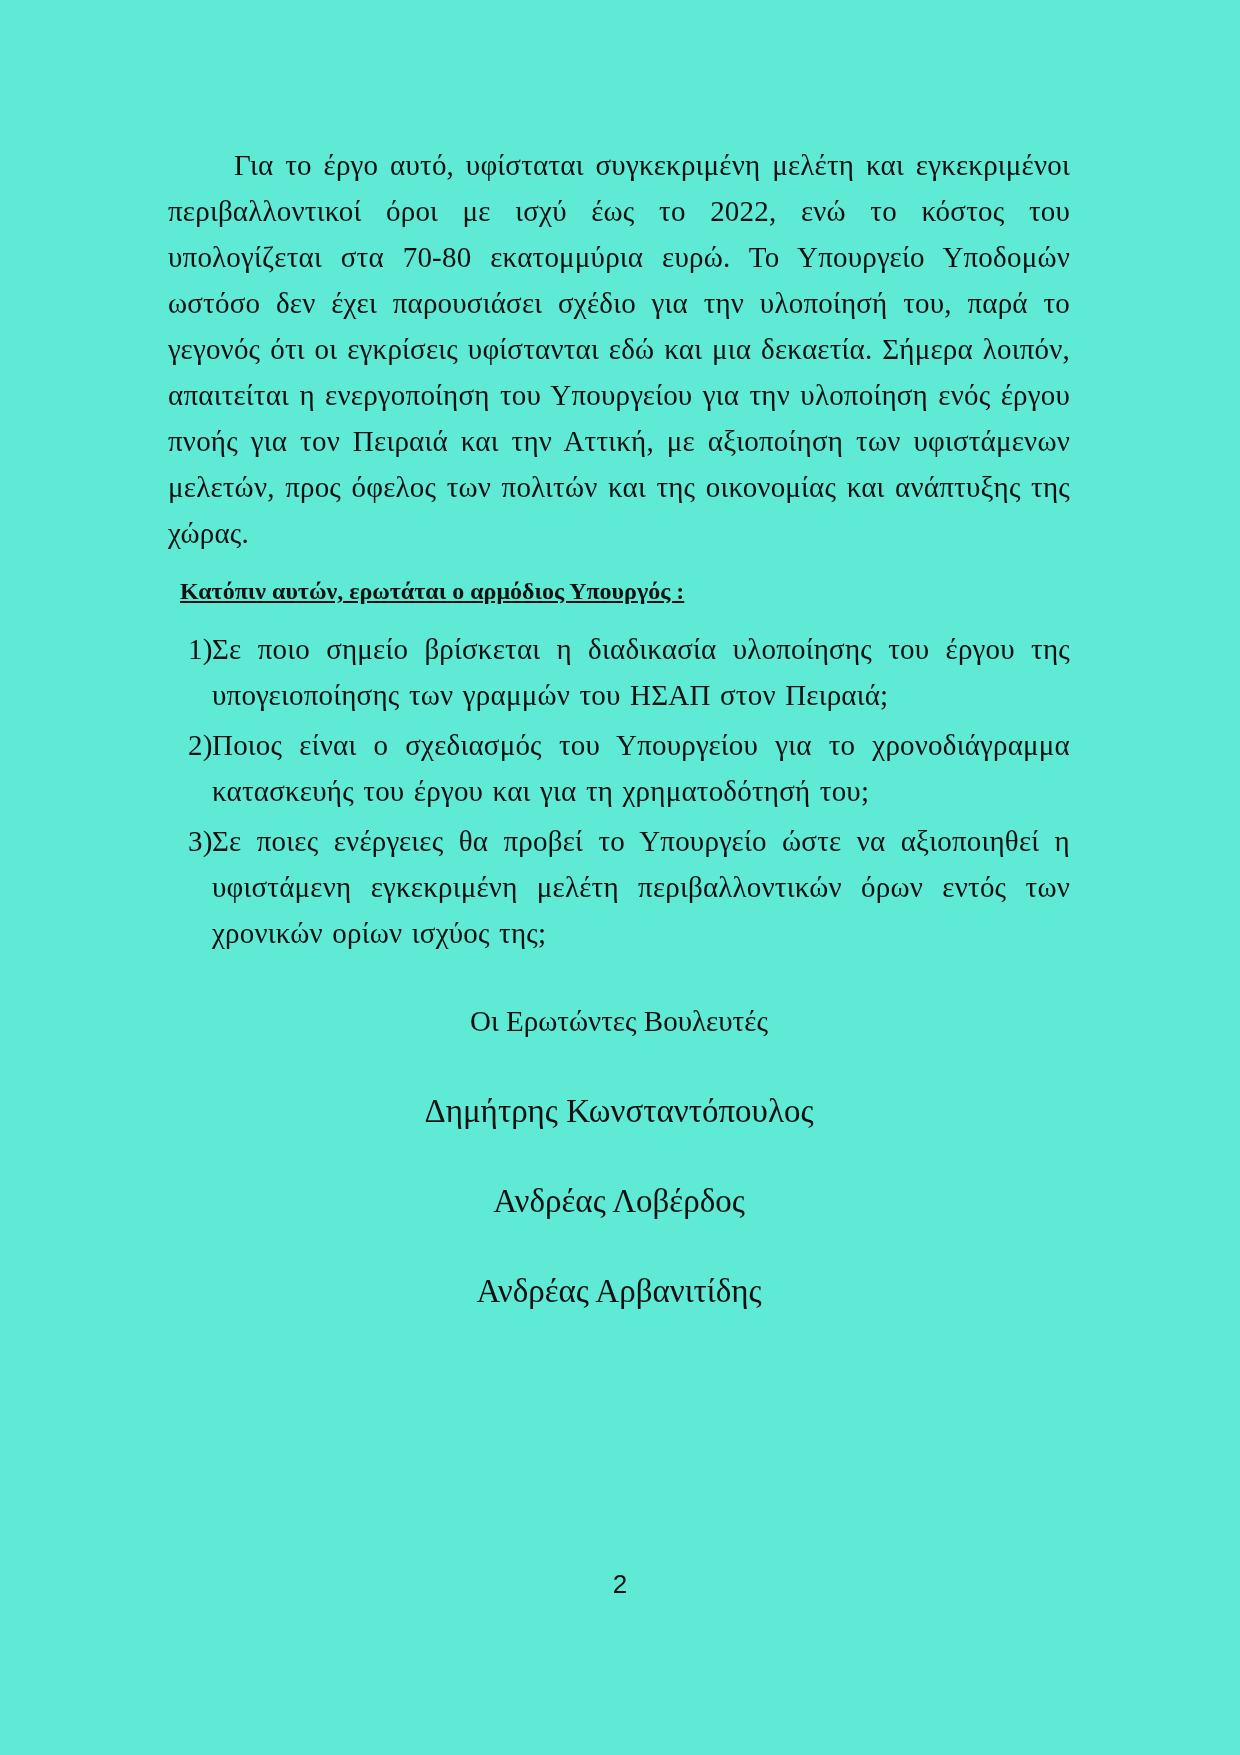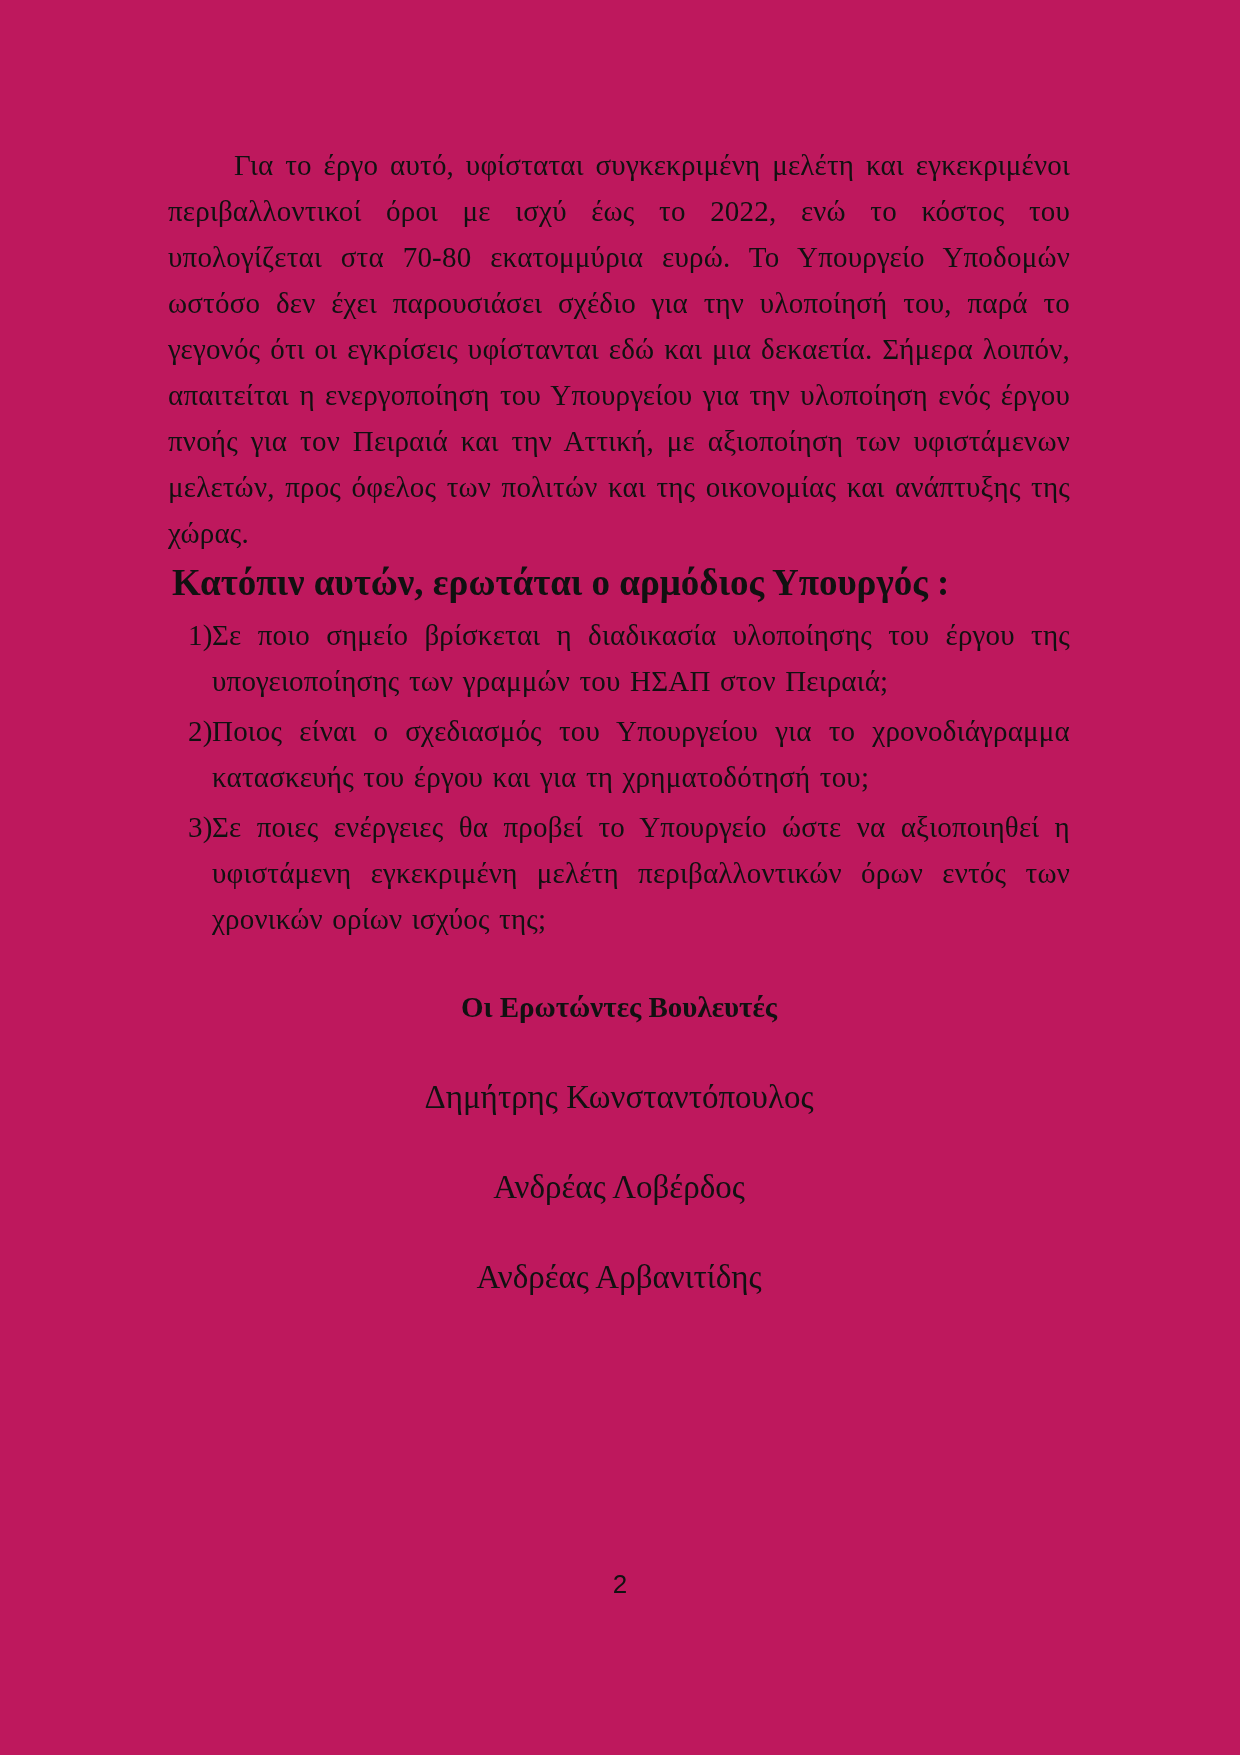--- a/index.html
+++ b/index.html
@@ -4,46 +4,47 @@
 <style>
   html, body {
     margin: 0;
     padding: 0;
     background: #ffffff;
   }
   .page {
     position: relative;
     width: 1240px;
     height: 1755px;
-    background: #be185d;
+    background: #5eead4;
     color: #111111;
     font-family: "Liberation Serif", "DejaVu Serif", serif;
     overflow: hidden;
   }
   .content {
     position: absolute;
     left: 168px;
     top: 142px;
     width: 902px;
   }
   .para {
     margin: 0;
     font-size: 29px;
     line-height: 46px;
     text-align: justify;
     text-indent: 66px;
     letter-spacing: 0.2px;
     word-spacing: 2px;
   }
   .q-heading {
-    margin: 4px;
-    font-size: 37px;
+    margin: 12px;
+    font-size: 24px;
     line-height: 46px;
     font-weight: bold;
     text-align: left;
+    text-decoration: underline;
   }
   .q-list {
     margin: 6px 0 0 0;
     padding: 0;
     list-style: none;
   }
   .q-item {
     position: relative;
     margin: 0 0 4px 0;
     padding-left: 44px;
@@ -55,21 +56,21 @@
   }
   .q-num {
     position: absolute;
     left: 20px;
     top: 0;
   }
   .sig-heading {
     margin: 42px 0 0 0;
     font-size: 29px;
     line-height: 46px;
-    font-weight: bold;
+    font-weight: normal;
     text-align: center;
   }
   .signatory {
     margin: 44px 0 0 0;
     font-size: 33px;
     line-height: 46px;
     font-weight: normal;
     text-align: center;
   }
   .page-number {

